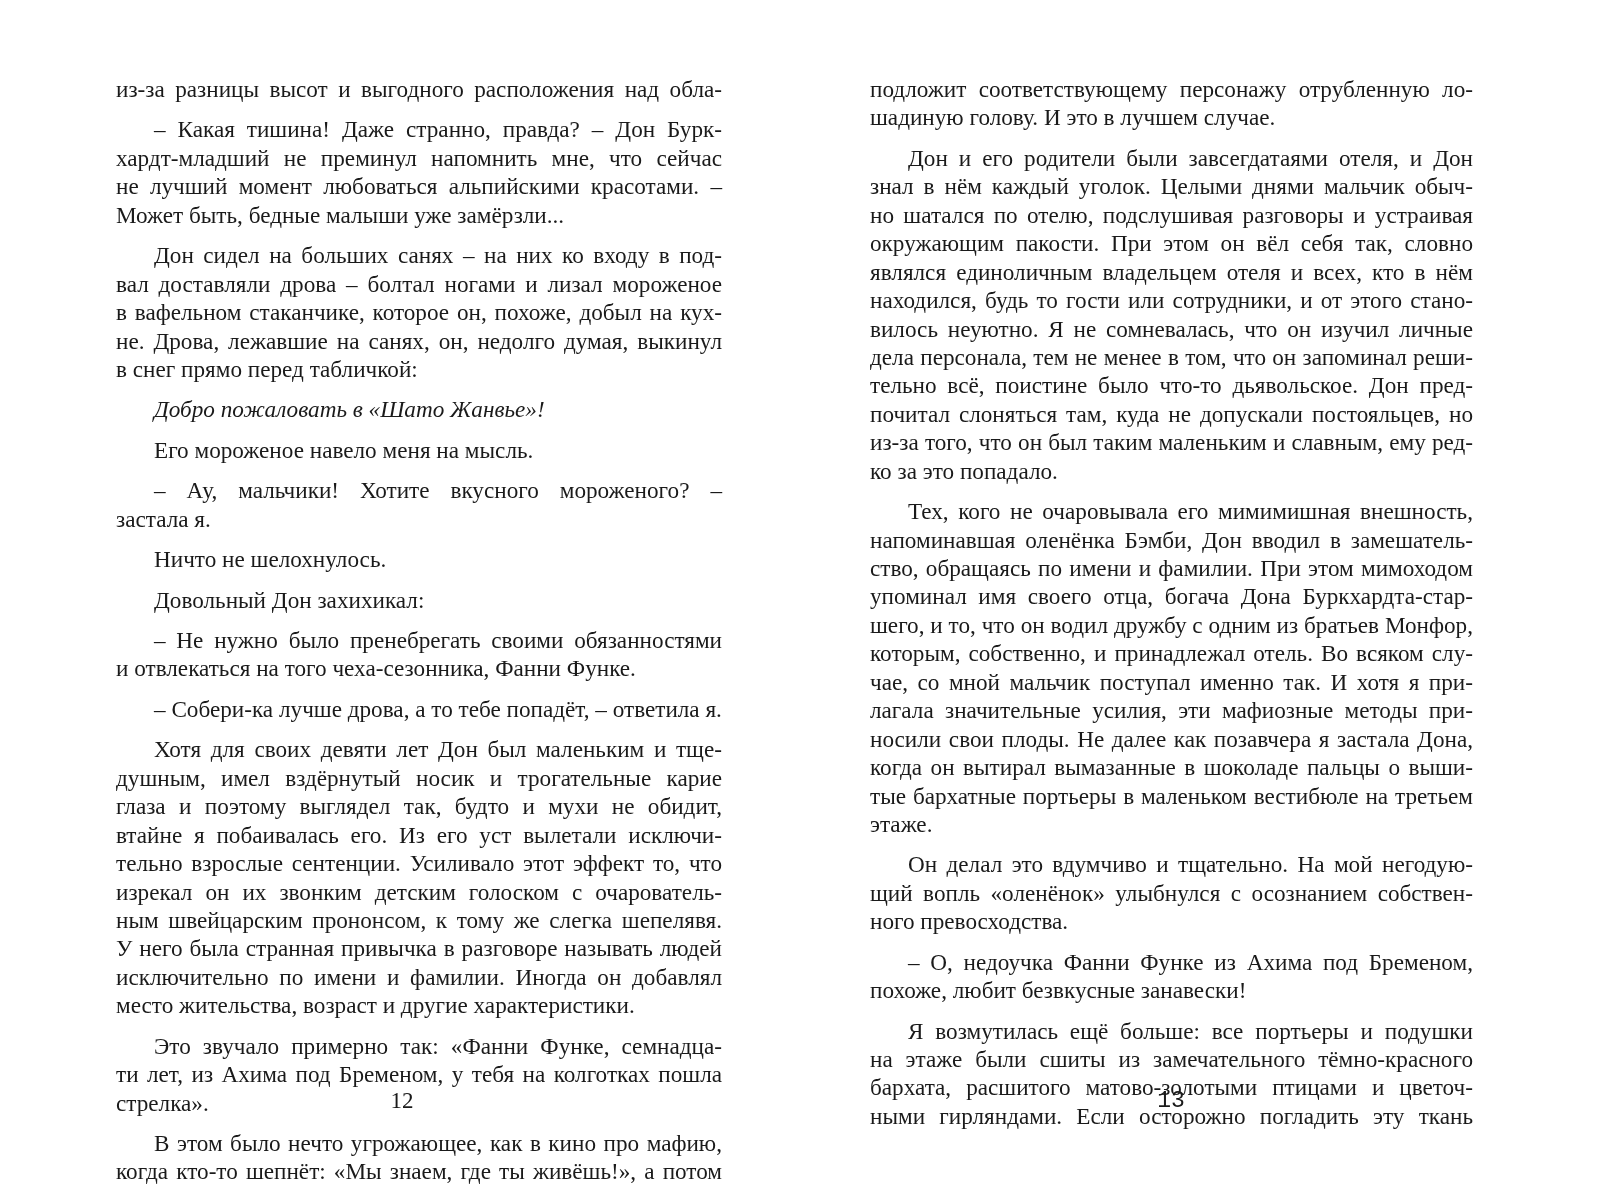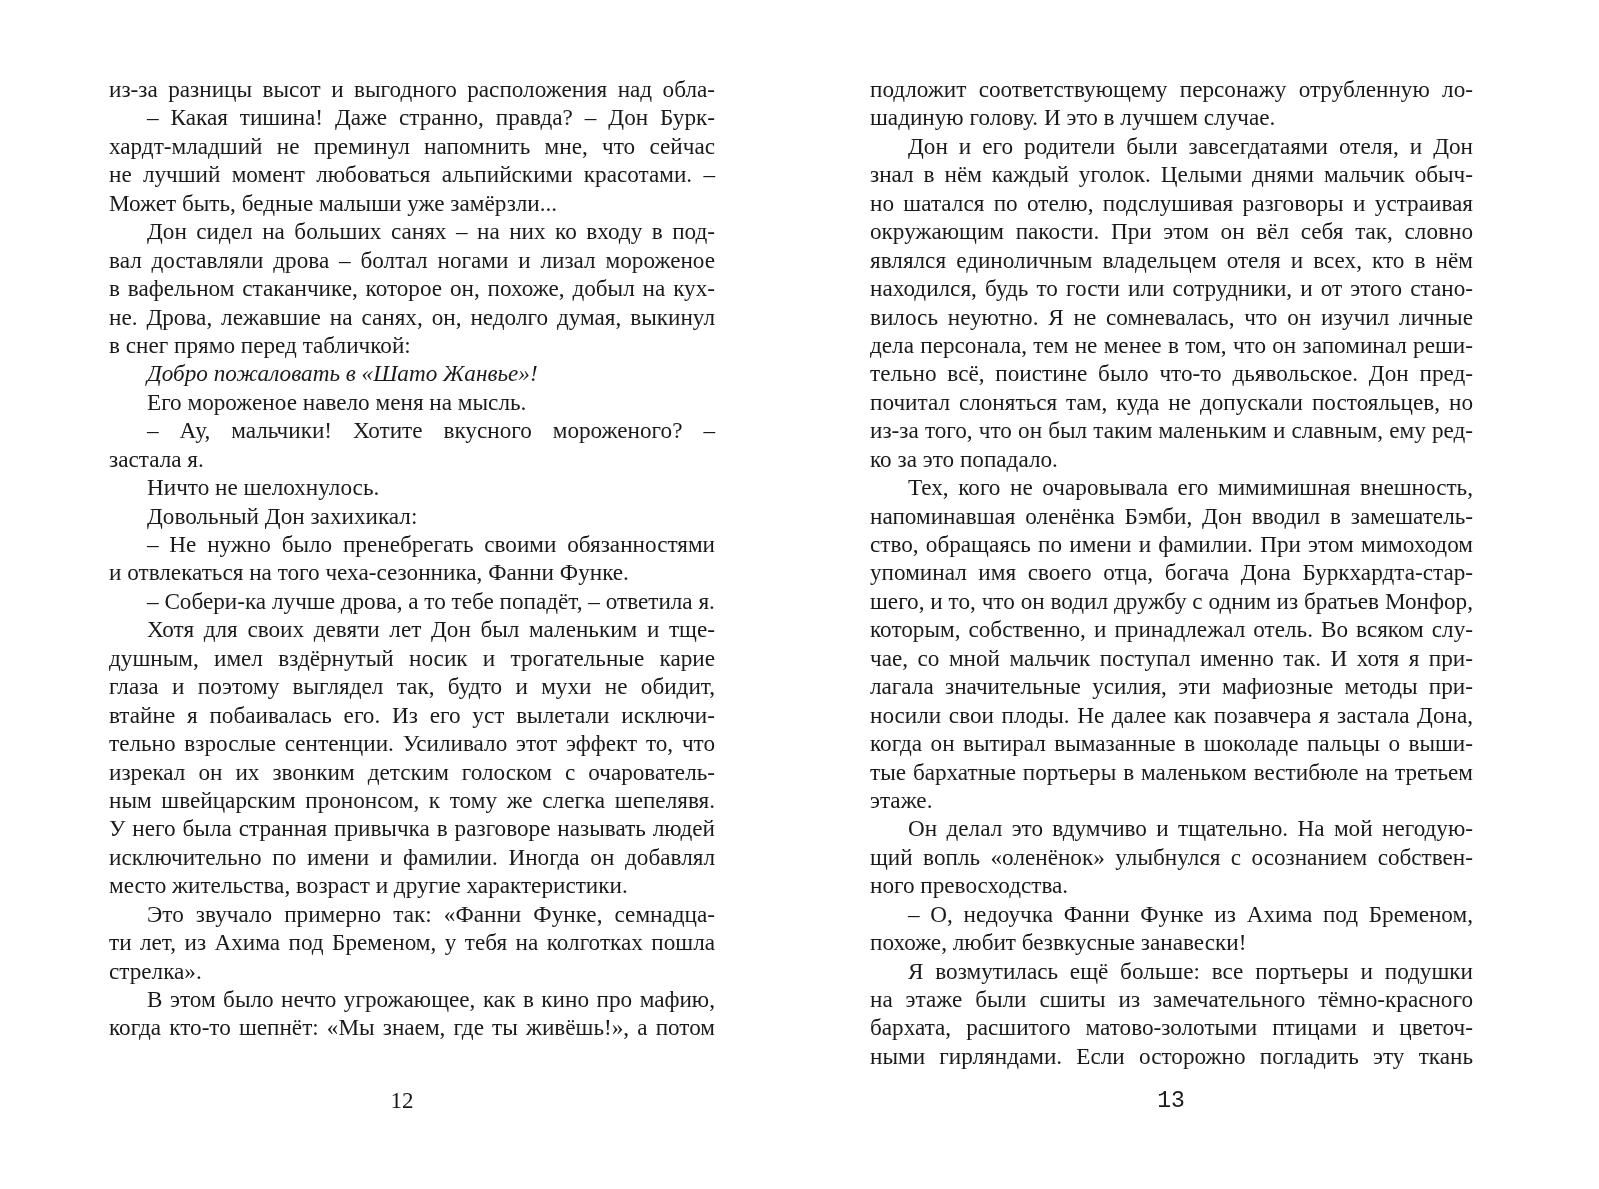--- a/index.html
+++ b/index.html
@@ -22,34 +22,35 @@
     }
     .page-left { left: 0; width: 800px; }
     .page-right { left: 800px; width: 799px; }
     .text-block {
       position: absolute;
       top: 75px;
       width: 606px;
       font-size: 23.2px;
       line-height: 28.45px;
     }
-    .page-left .text-block { left: 109px; }
+    .page-left .text-block { left: 116px; }
     .page-right .text-block { left: 70px; width: 603px; }
     .line {
       display: block;
       white-space: nowrap;
       text-align: justify;
       text-align-last: justify;
       height: 28.45px;
     }
     .line.last {
       text-align-last: left;
     }
     .line.indent {
       padding-left: 38px;
+      margin-top: 12px;
     }
     .line.italic {
       font-style: italic;
     }
     .page-number {
       position: absolute;
       top: 1088px;
       font-size: 23px;
       width: 100px;
       text-align: center;

